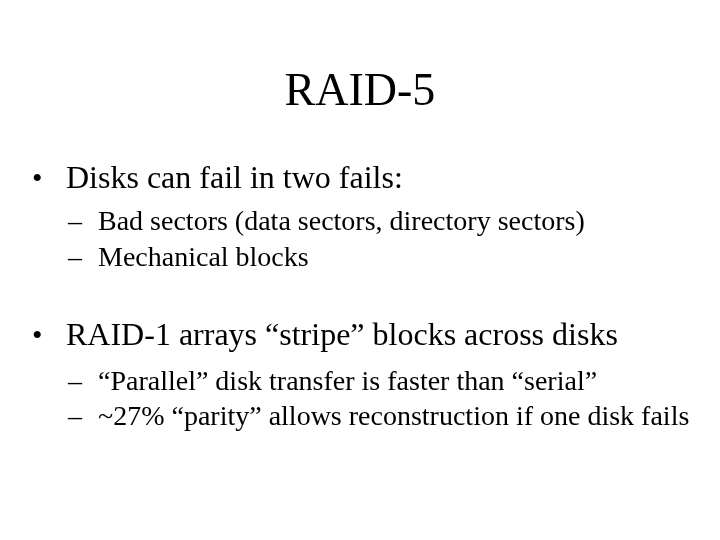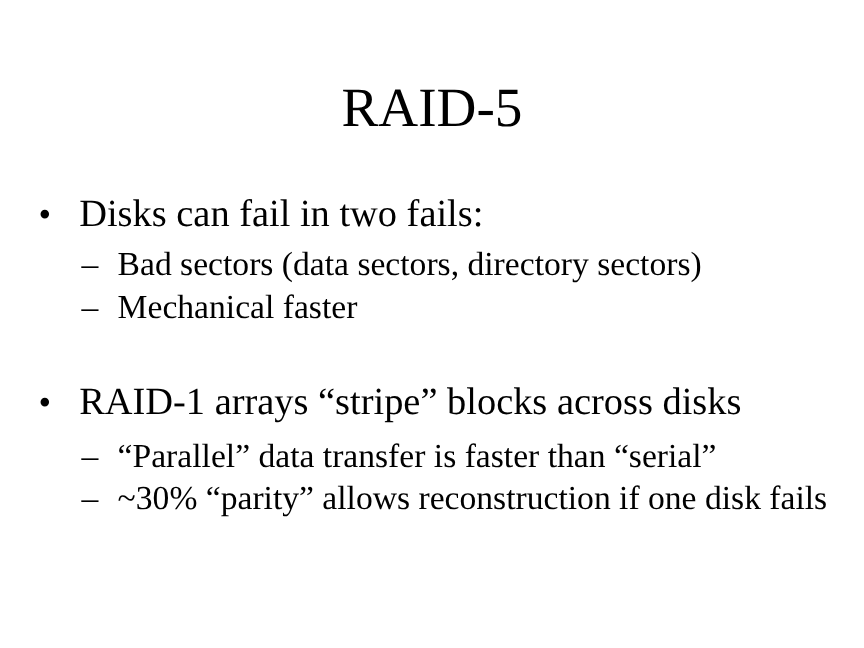--- a/index.html
+++ b/index.html
@@ -71,31 +71,31 @@
     <span>Disks can fail in two fails:</span>
   </div>
 
   <div class="line level2 b1a">
     <span class="marker2">–</span>
     <span>Bad sectors (data sectors, directory sectors)</span>
   </div>
 
   <div class="line level2 b1b">
     <span class="marker2">–</span>
-    <span>Mechanical faster</span>
+    <span>Mechanical blocks</span>
   </div>
 
   <div class="line level1 b2">
     <span class="marker1">•</span>
     <span>RAID-1 arrays “stripe” blocks across disks</span>
   </div>
 
   <div class="line level2 b2a">
     <span class="marker2">–</span>
-    <span>“Parallel” data transfer is faster than “serial”</span>
+    <span>“Parallel” disk transfer is faster than “serial”</span>
   </div>
 
   <div class="line level2 b2b">
     <span class="marker2">–</span>
-    <span>~30% “parity” allows reconstruction if one disk fails</span>
+    <span>~27% “parity” allows reconstruction if one disk fails</span>
   </div>
 
 </div>
 
 </body></html>

